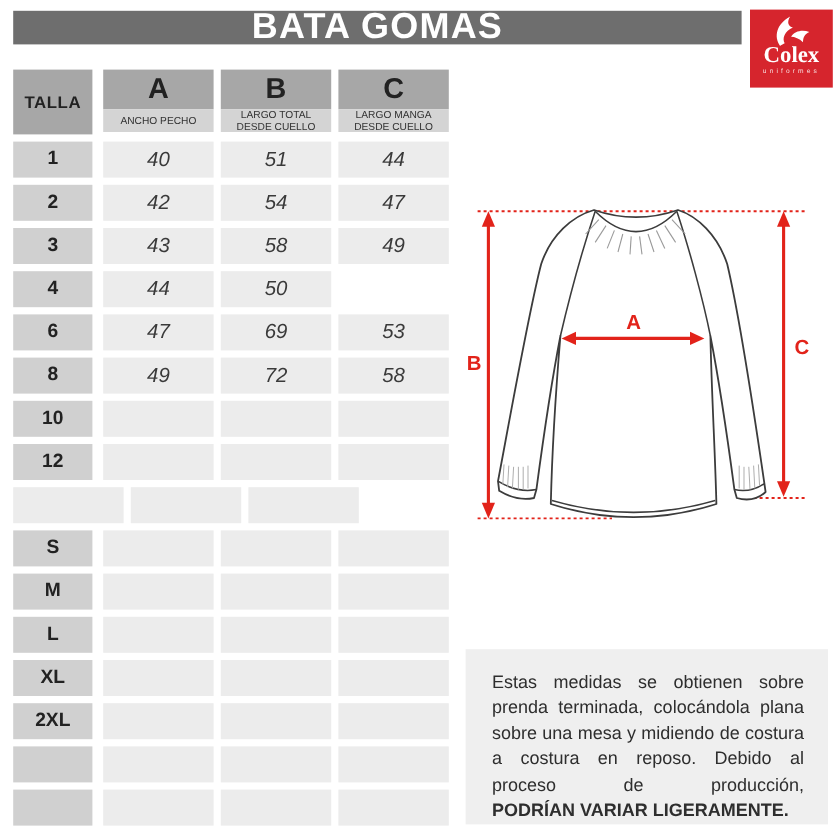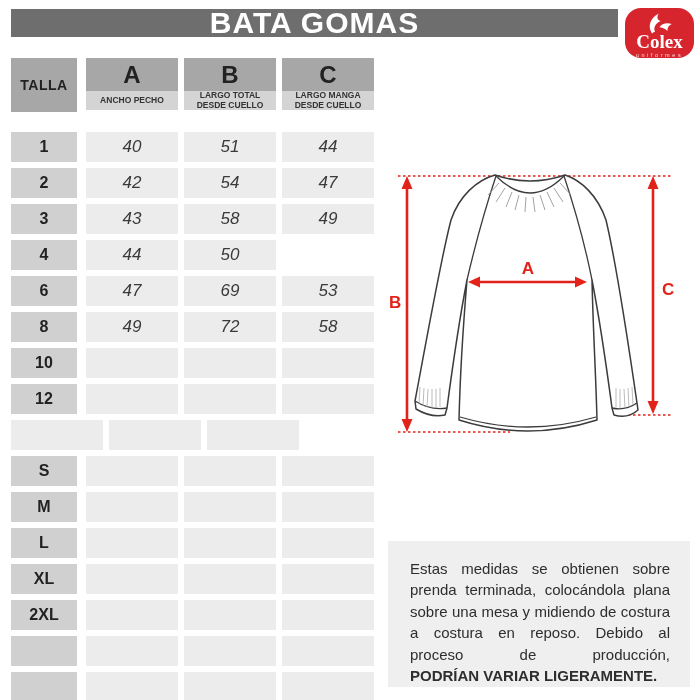--- a/index.html
+++ b/index.html
@@ -8,49 +8,49 @@
     font-family:"Liberation Sans", sans-serif;overflow:hidden;
   }
   
   .title-bar{
     position:absolute;left:11px;top:9px;width:607px;height:28px;
     background:var(--bar-gray);color:#fff;display:flex;align-items:center;justify-content:center;
     font-size:30px;font-weight:bold;letter-spacing:1px;
   }
   
   .logo{
-    position:absolute;left:625px;top:8px;width:69px;height:50px;
-    background:var(--logo-red);border-radius:16px;display:flex;flex-direction:column;
+    position:absolute;left:625px;top:8px;width:69px;height:65px;
+    background:var(--logo-red);border-radius:0;display:flex;flex-direction:column;
     align-items:center;justify-content:flex-start;
   }
   .logo svg{margin-top:5px;}
   .logo-name{
     color:#fff;font-family:"Liberation Serif", serif;font-weight:bold;
     font-size:19px;line-height:18px;margin-top:-1px;
   }
   .logo-tagline{
     color:rgba(255,255,255,.85);font-size:5.5px;letter-spacing:2.6px;margin-top:1px;
     text-transform:lowercase;
   }
   
   .size-table{position:absolute;left:11px;top:58px;}
-  .hdr-row{display:flex;margin-bottom:20px;}
+  .hdr-row{display:flex;margin-bottom:6px;}
   .talla-cell{
     width:66px;height:54px;background:var(--head-gray);margin-right:9px;
     display:flex;align-items:center;justify-content:center;
     font-weight:bold;font-size:14px;letter-spacing:.5px;color:#222;
   }
   .col-head{width:92px;height:54px;margin-right:6px;display:flex;flex-direction:column;}
   .col-letter{
     height:33px;background:var(--head-gray);display:flex;align-items:center;justify-content:center;
     font-size:24px;font-weight:bold;color:#222;
   }
   .col-desc{
     height:19px;background:var(--desc-gray);display:flex;align-items:center;justify-content:center;
-    font-size:8.5px;font-weight:bold;color:#333;text-align:center;line-height:1.15;padding:0 2px;box-sizing:border-box;
+    font-size:8.5px;font-weight:normal;color:#333;text-align:center;line-height:1.15;padding:0 2px;box-sizing:border-box;
   }
   .trow{display:flex;margin-bottom:6px;height:30px;}
   .cell{display:flex;align-items:center;justify-content:center;}
   .cell.size{
     width:66px;margin-right:9px;background:var(--size-gray);
     font-weight:bold;font-size:16px;color:#222;
   }
   .cell.val{
     width:92px;margin-right:6px;background:var(--cell-gray);
     font-size:17px;color:#3a3a3a;font-style:italic;

